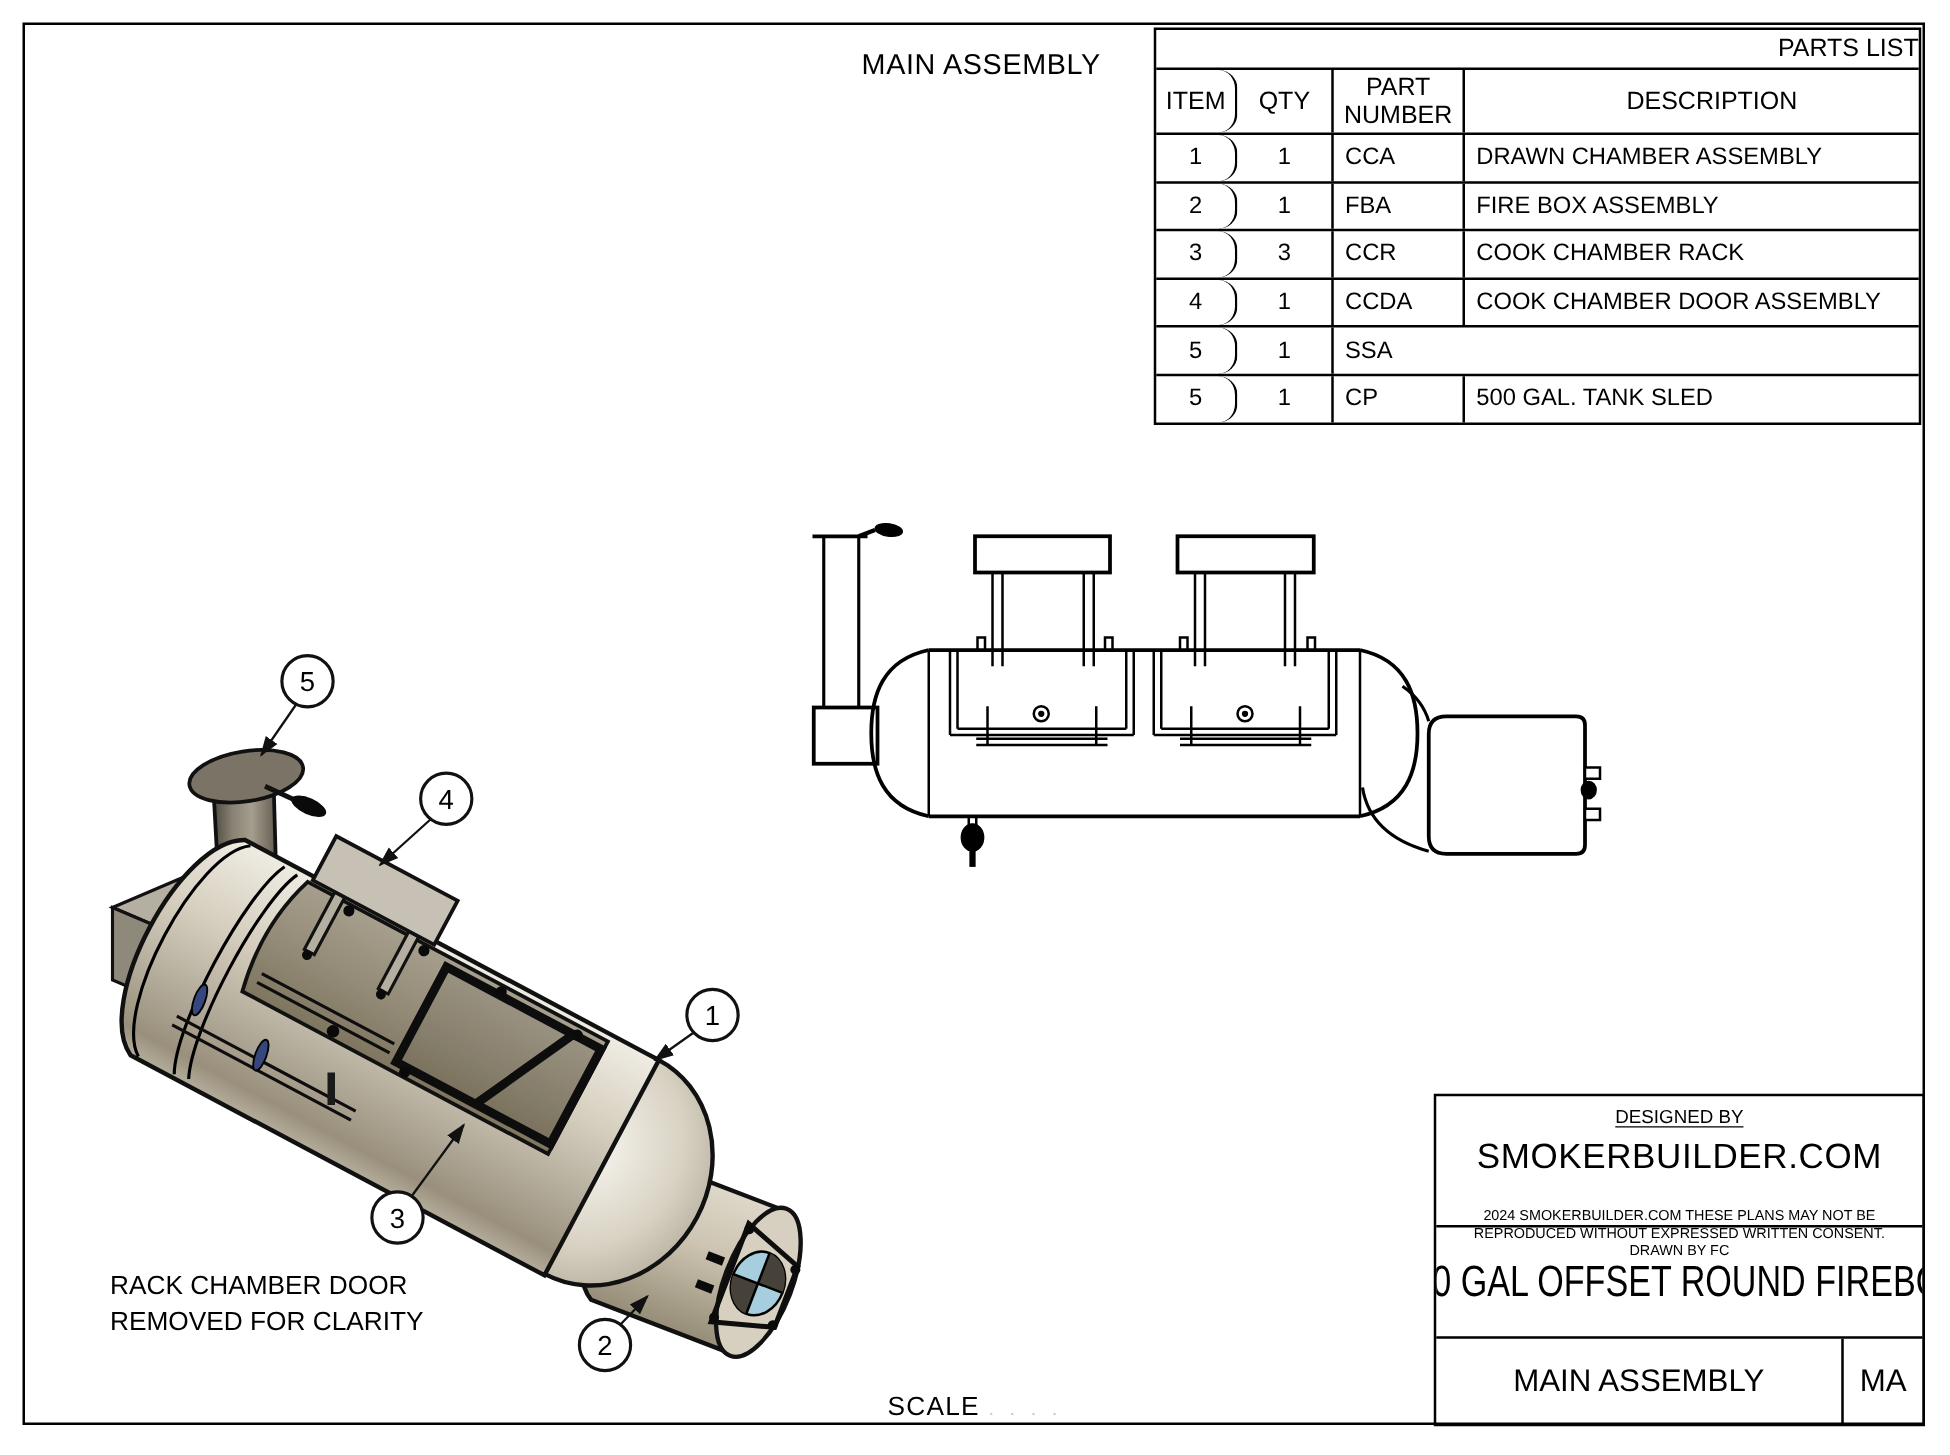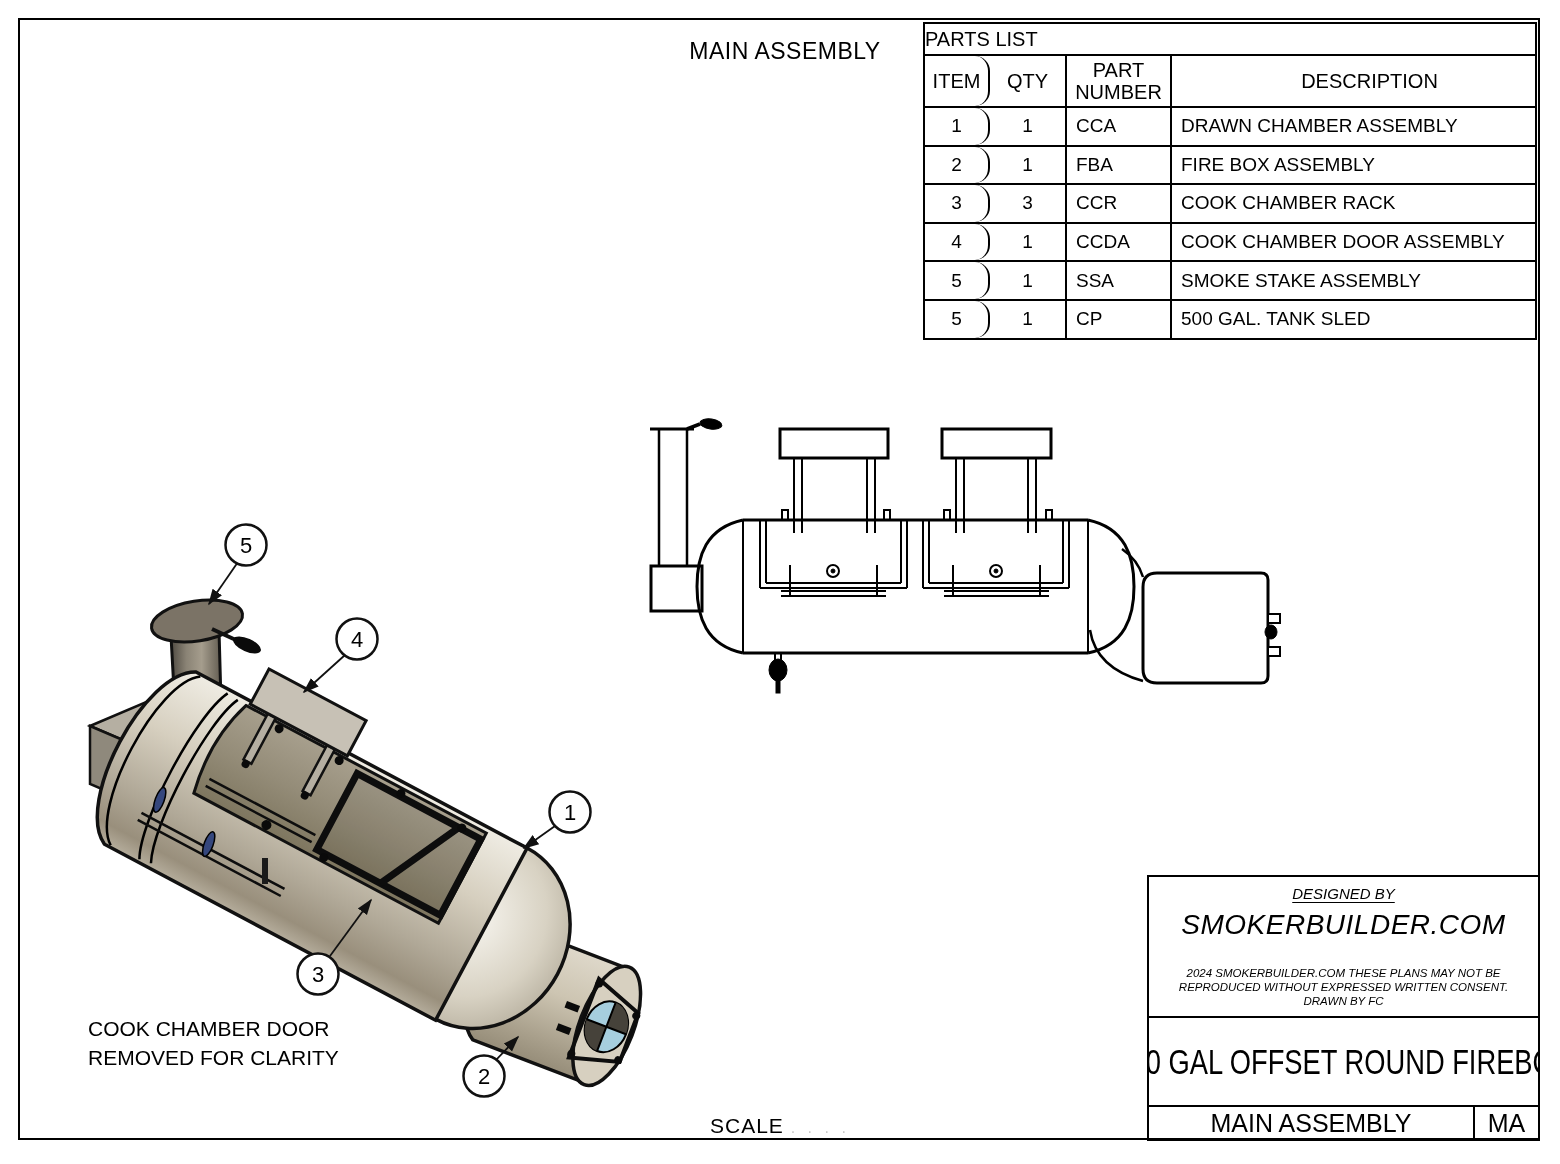--- a/index.html
+++ b/index.html
@@ -6,42 +6,42 @@
   #page{position:relative;width:1560px;height:1164px;background:#ffffff;
         font-family:"Liberation Sans", sans-serif;color:#000;overflow:hidden;}
   #sheet-border{position:absolute;left:18px;top:18px;width:1522px;height:1122px;
         border:2.5px solid #000;box-sizing:border-box;}
   
   #main-title{position:absolute;left:600px;top:38px;width:370px;text-align:center;
         font-size:23px;letter-spacing:.5px;}
   
   #parts{position:absolute;left:923px;top:22px;width:614px;border:2px solid #000;
         box-sizing:border-box;font-size:19px;}
-  #parts .t-title{height:30px;line-height:30px;text-align:left;border-bottom:2px solid #000;font-size:20px;}
+  #parts .t-title{height:30px;line-height:30px;text-align:right;border-bottom:2px solid #000;font-size:20px;}
   #parts .t-row{display:flex;border-bottom:2px solid #000;}
   #parts .t-row:last-child{border-bottom:none;}
   #parts .c{border-right:2px solid #000;display:flex;align-items:center;justify-content:center;
         box-sizing:border-box;text-align:center;}
   #parts .c:last-child{border-right:none;padding-left:32px;}
   #parts .c.item{width:65px;flex:none;border-radius:15px;}
   #parts .c.qty{width:77px;flex:none;}
   #parts .c.part{width:105px;flex:none;}
   #parts .c.desc{flex:1;}
   #parts .head{height:50px;font-size:20px;}
   #parts .head .c{line-height:22px;}
   #parts .data{height:36.6px;}
   #parts .data .c.part, #parts .data .c.desc{justify-content:flex-start;padding-left:9px;text-align:left;}
   
   #note{position:absolute;left:88px;top:1014px;font-size:21px;line-height:29px;}
   #scale-row{position:absolute;left:710px;top:1114px;font-size:21px;letter-spacing:1px;}
   #scale-faint{color:#c9c9c9;font-size:16px;letter-spacing:4px;}
   
   #tblock{position:absolute;left:1147px;top:875px;width:393px;height:266px;
         border:2.5px solid #000;box-sizing:border-box;display:flex;flex-direction:column;}
-  #tb-top{height:141px;border-bottom:2.5px solid #000;box-sizing:border-box;text-align:center;padding-top:8px;font-style:italic;}
+  #tb-top{height:105px;border-bottom:2.5px solid #000;box-sizing:border-box;text-align:center;padding-top:8px;}
   #tb-designed{font-size:15px;text-decoration:underline;text-underline-offset:3px;}
   #tb-brand{font-size:28px;letter-spacing:.5px;margin-top:7px;white-space:nowrap;}
   #tb-legal{font-size:11.5px;line-height:14px;margin-top:25px;}
   #tb-mid{height:89px;border-bottom:2.5px solid #000;box-sizing:border-box;
         display:flex;align-items:center;justify-content:center;overflow:hidden;}
   #tb-drawing-title{font-size:35px;white-space:nowrap;transform:scaleX(.78);transform-origin:center;}
   #tb-bot{flex:1;display:flex;}
   #tb-sheetname{flex:1;border-right:2.5px solid #000;display:flex;align-items:center;
         justify-content:center;font-size:25px;box-sizing:border-box;}
   #tb-sheetcode{width:63px;display:flex;align-items:center;justify-content:center;font-size:25px;}
@@ -273,32 +273,31 @@
     <div class="t-row data">
       <div class="c item">4</div>
       <div class="c qty">1</div>
       <div class="c part">CCDA</div>
       <div class="c desc">COOK CHAMBER DOOR ASSEMBLY</div>
     </div>
     <div class="t-row data">
       <div class="c item">5</div>
       <div class="c qty">1</div>
       <div class="c part">SSA</div>
-      <div class="c desc">SMOKE STAKE ASSEMBLY</div>
     </div>
     <div class="t-row data">
       <div class="c item">5</div>
       <div class="c qty">1</div>
       <div class="c part">CP</div>
       <div class="c desc">500 GAL. TANK SLED</div>
     </div>
   </div>
 
   <div id="note">
-    <div>COOK CHAMBER DOOR</div>
+    <div>RACK CHAMBER DOOR</div>
     <div>REMOVED FOR CLARITY</div>
   </div>
 
   <div id="scale-row">
     <span>SCALE</span>
     <span id="scale-faint">. . . .</span>
   </div>
 
   <div id="tblock">
     <div id="tb-top">

